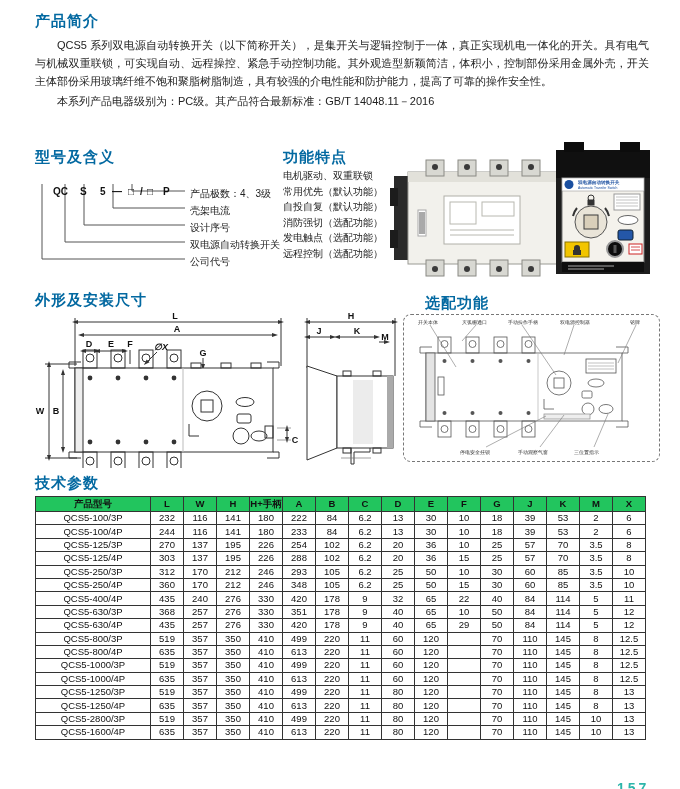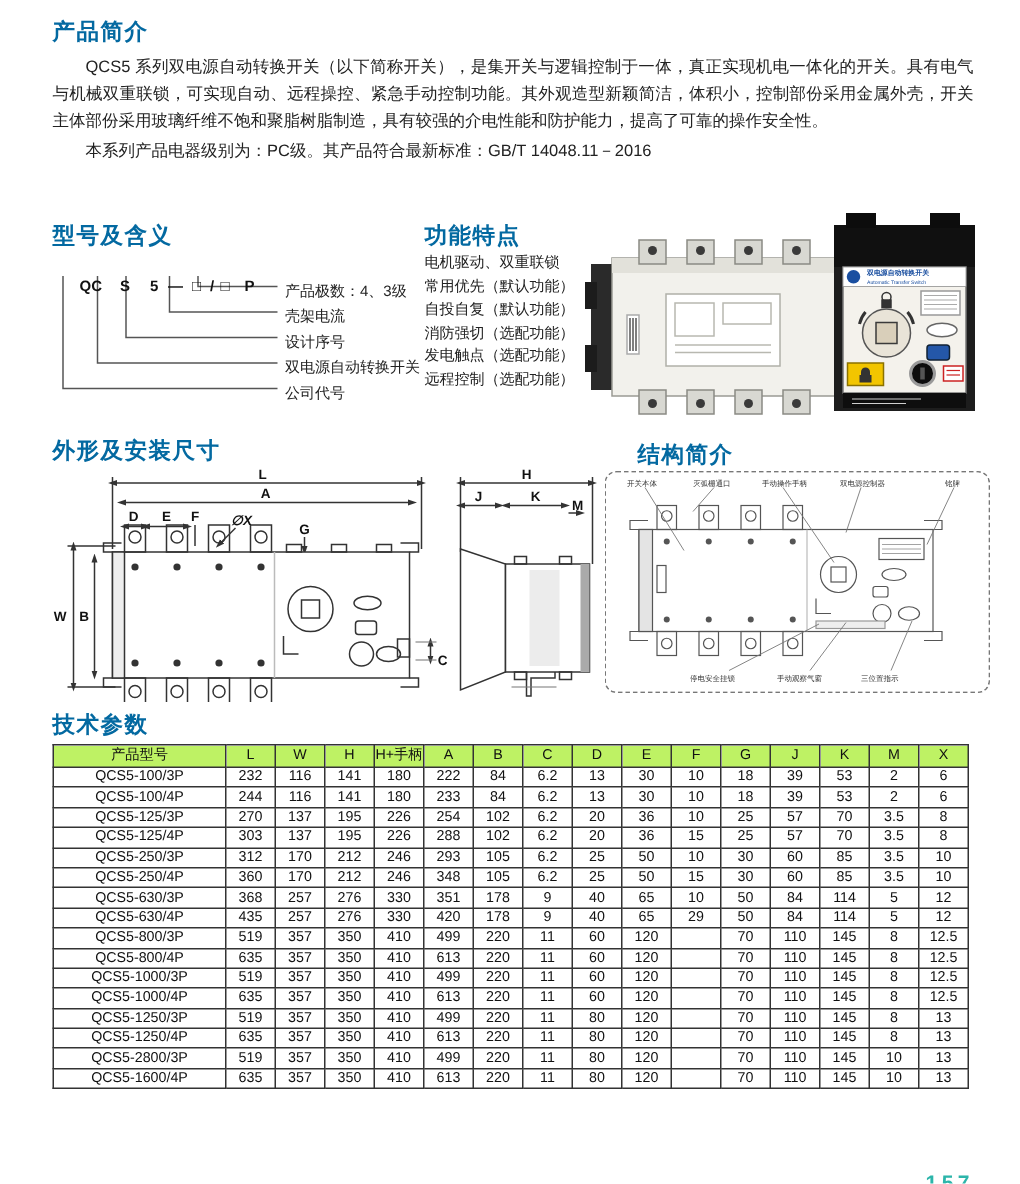--- a/index.html
+++ b/index.html
@@ -21,21 +21,21 @@
   .feature-item{font-size:10px;line-height:15.5px;color:#222;white-space:nowrap;}
   
   .photo-box{position:absolute;left:388px;top:136px;width:270px;height:154px;background:#fff;}
   
   .outline-box{position:absolute;left:33px;top:306px;width:370px;height:162px;}
   
   .structure-box{position:absolute;left:403px;top:314px;width:255px;height:146px;border:1px dashed #777;border-radius:8px;}
   
   .params-table{position:absolute;left:35px;top:496px;width:610px;border-collapse:collapse;table-layout:fixed;}
   .params-table th,.params-table td{border:1px solid #333;font-size:9.5px;text-align:center;padding:0;height:12.4px;line-height:12px;color:#111;overflow:hidden;white-space:nowrap;}
-  .params-table th{background:#bef264;font-weight:400;height:14px;}
+  .params-table th{background:#22c55e;font-weight:700;height:14px;}
   .params-table col.model{width:115px;}
   .params-table col.num{width:33px;}
   .page-num{position:absolute;left:617px;top:780px;font-size:14px;font-weight:700;color:#2cb5aa;letter-spacing:3px;}
   svg text{font-family:"Liberation Sans",sans-serif;}
 </style>
 </head>
 <body>
 
 <div class="page">
 
@@ -310,21 +310,21 @@
         <text x="23" y="108" text-anchor="middle">B</text>
         <text x="262" y="137" text-anchor="middle">C</text>
         <text x="318" y="13" text-anchor="middle">H</text>
         <text x="286" y="28" text-anchor="middle">J</text>
         <text x="324" y="28" text-anchor="middle">K</text>
         <text x="352" y="34" text-anchor="middle">M</text>
       </g>
     </svg>
   </div>
 
-  <div class="sec-title" style="left:425px;top:294px;">结构简介</div>
+  <div class="sec-title" style="left:425px;top:294px;">选配功能</div>
   <div class="structure-box">
     <svg width="253" height="144" viewBox="0 0 253 144">
       <g stroke="#555" fill="none" stroke-width="0.8">
 
         <rect x="22" y="38" width="196" height="68" fill="#fff"></rect>
         <rect x="22" y="38" width="9" height="68" fill="#e4e4e4"></rect>
 
         <polyline points="22,38 16,38 16,32 28,32"></polyline>
         <polyline points="22,106 16,106 16,112 28,112"></polyline>
         <polyline points="218,38 224,38 224,32 212,32"></polyline>
@@ -547,20 +547,38 @@
           <td>25</td>
           <td>50</td>
           <td>15</td>
           <td>30</td>
           <td>60</td>
           <td>85</td>
           <td>3.5</td>
           <td>10</td>
         </tr>
         <tr>
+          <td>QCS5-400/4P</td>
+          <td>435</td>
+          <td>240</td>
+          <td>276</td>
+          <td>330</td>
+          <td>420</td>
+          <td>178</td>
+          <td>9</td>
+          <td>32</td>
+          <td>65</td>
+          <td>22</td>
+          <td>40</td>
+          <td>84</td>
+          <td>114</td>
+          <td>5</td>
+          <td>11</td>
+        </tr>
+        <tr>
           <td>QCS5-630/3P</td>
           <td>368</td>
           <td>257</td>
           <td>276</td>
           <td>330</td>
           <td>351</td>
           <td>178</td>
           <td>9</td>
           <td>40</td>
           <td>65</td>

